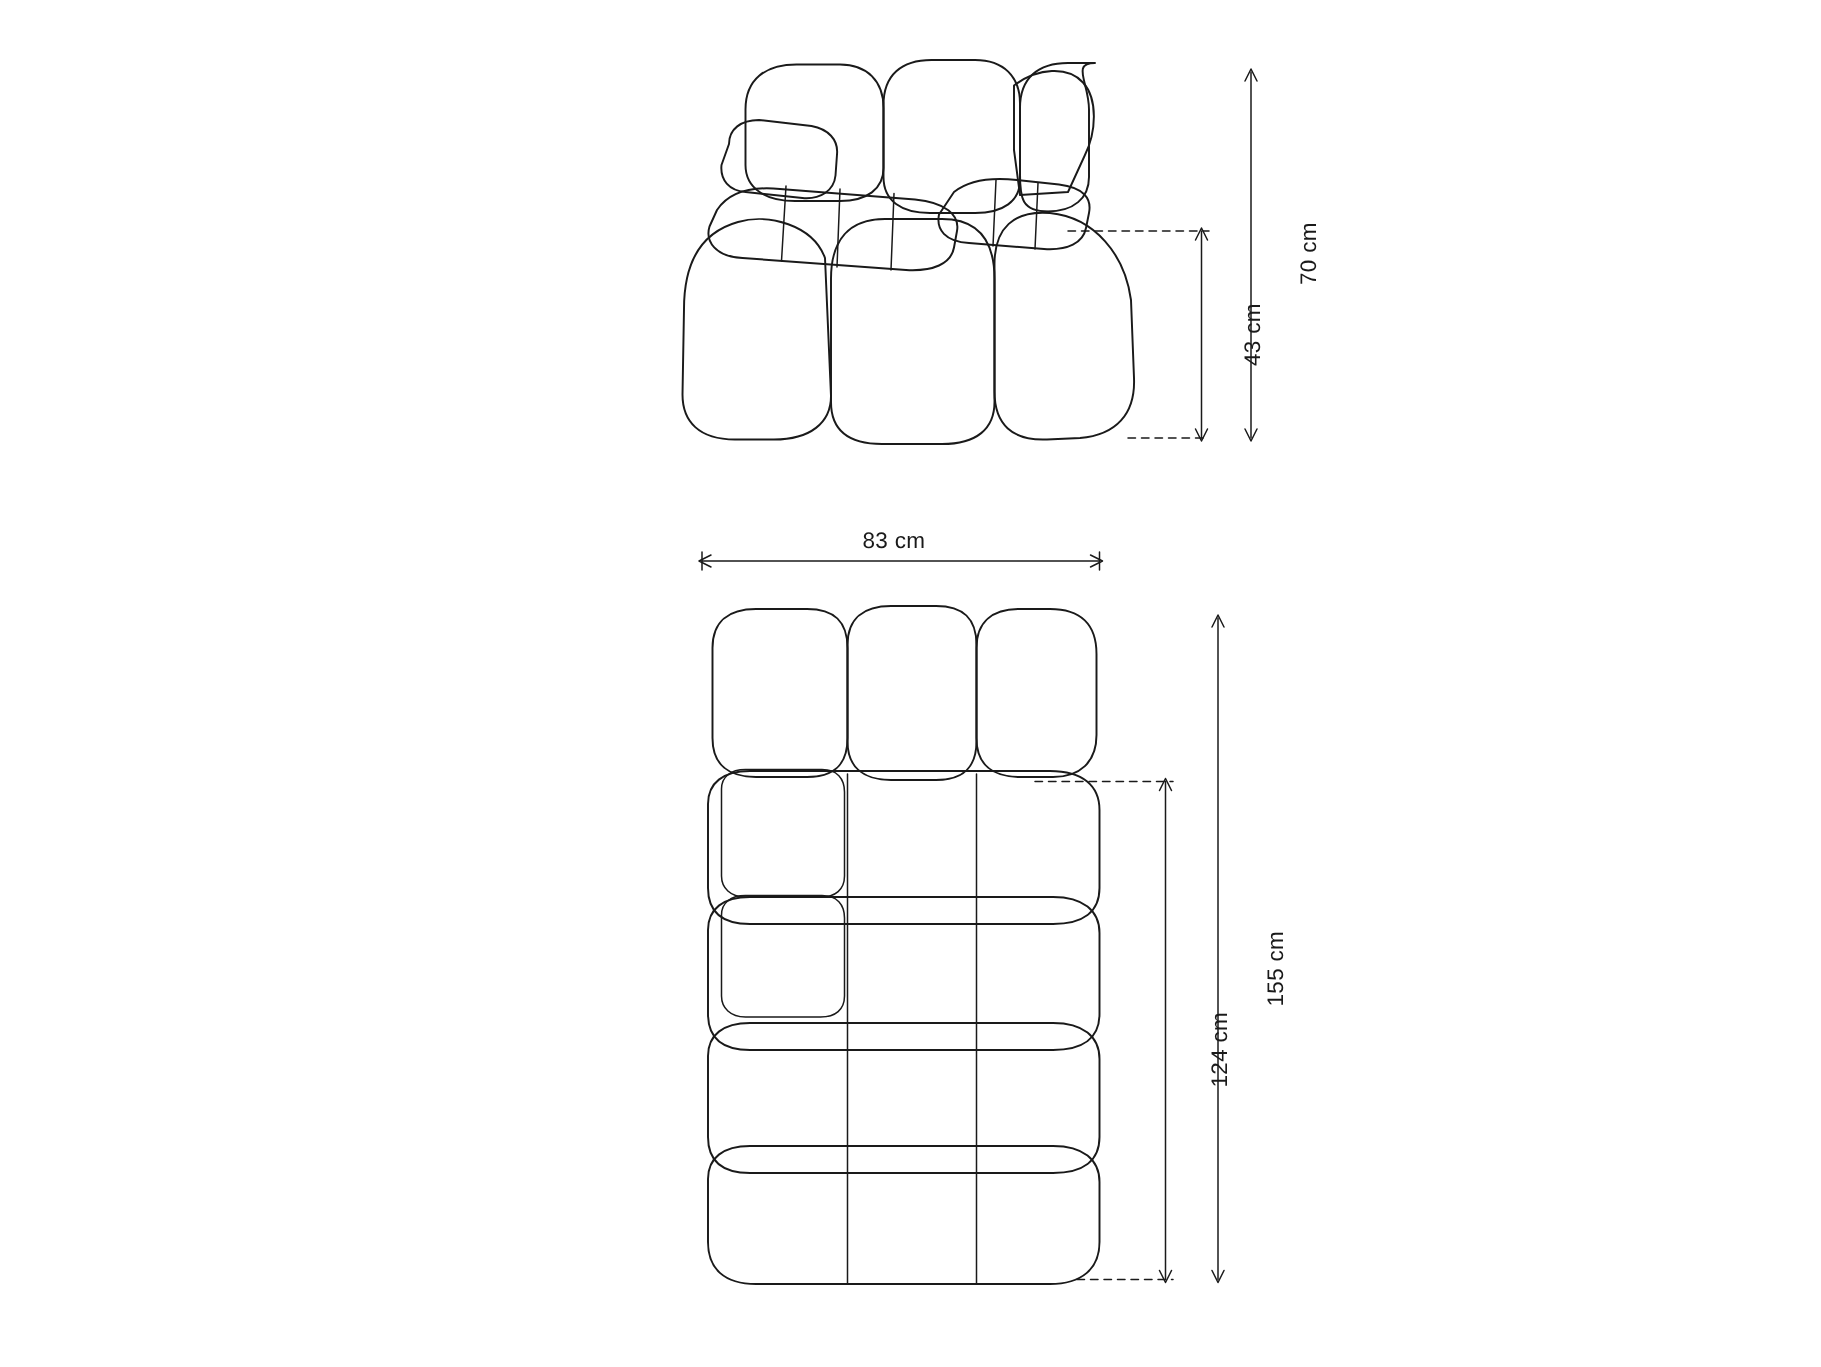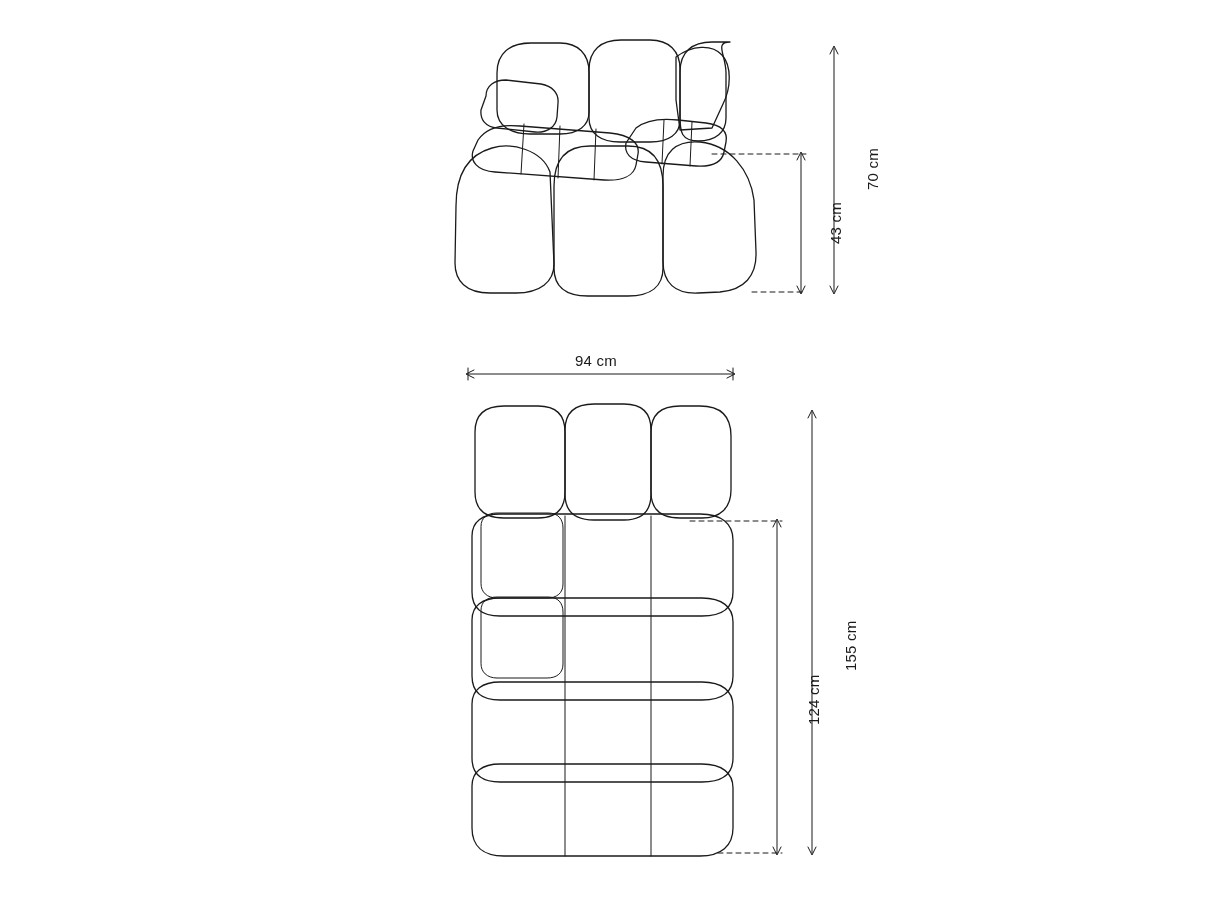--- a/index.html
+++ b/index.html
@@ -126,19 +126,19 @@
         <path d="M808,847 L812,855 L816,847"></path>
       </g>
 
     </g>
   </svg>
 
   <div class="dim-label vertical" style="left:864px; top:190px;">70 cm</div>
 
   <div class="dim-label vertical" style="left:827px; top:244px;">43 cm</div>
 
-  <div class="dim-label" style="left:575px; top:352px;">94 cm</div>
+  <div class="dim-label" style="left:575px; top:352px;">83 cm</div>
 
   <div class="dim-label vertical" style="left:842px; top:671px;">155 cm</div>
 
   <div class="dim-label vertical" style="left:805px; top:725px;">124 cm</div>
 
 </div>
 
 </body></html>

